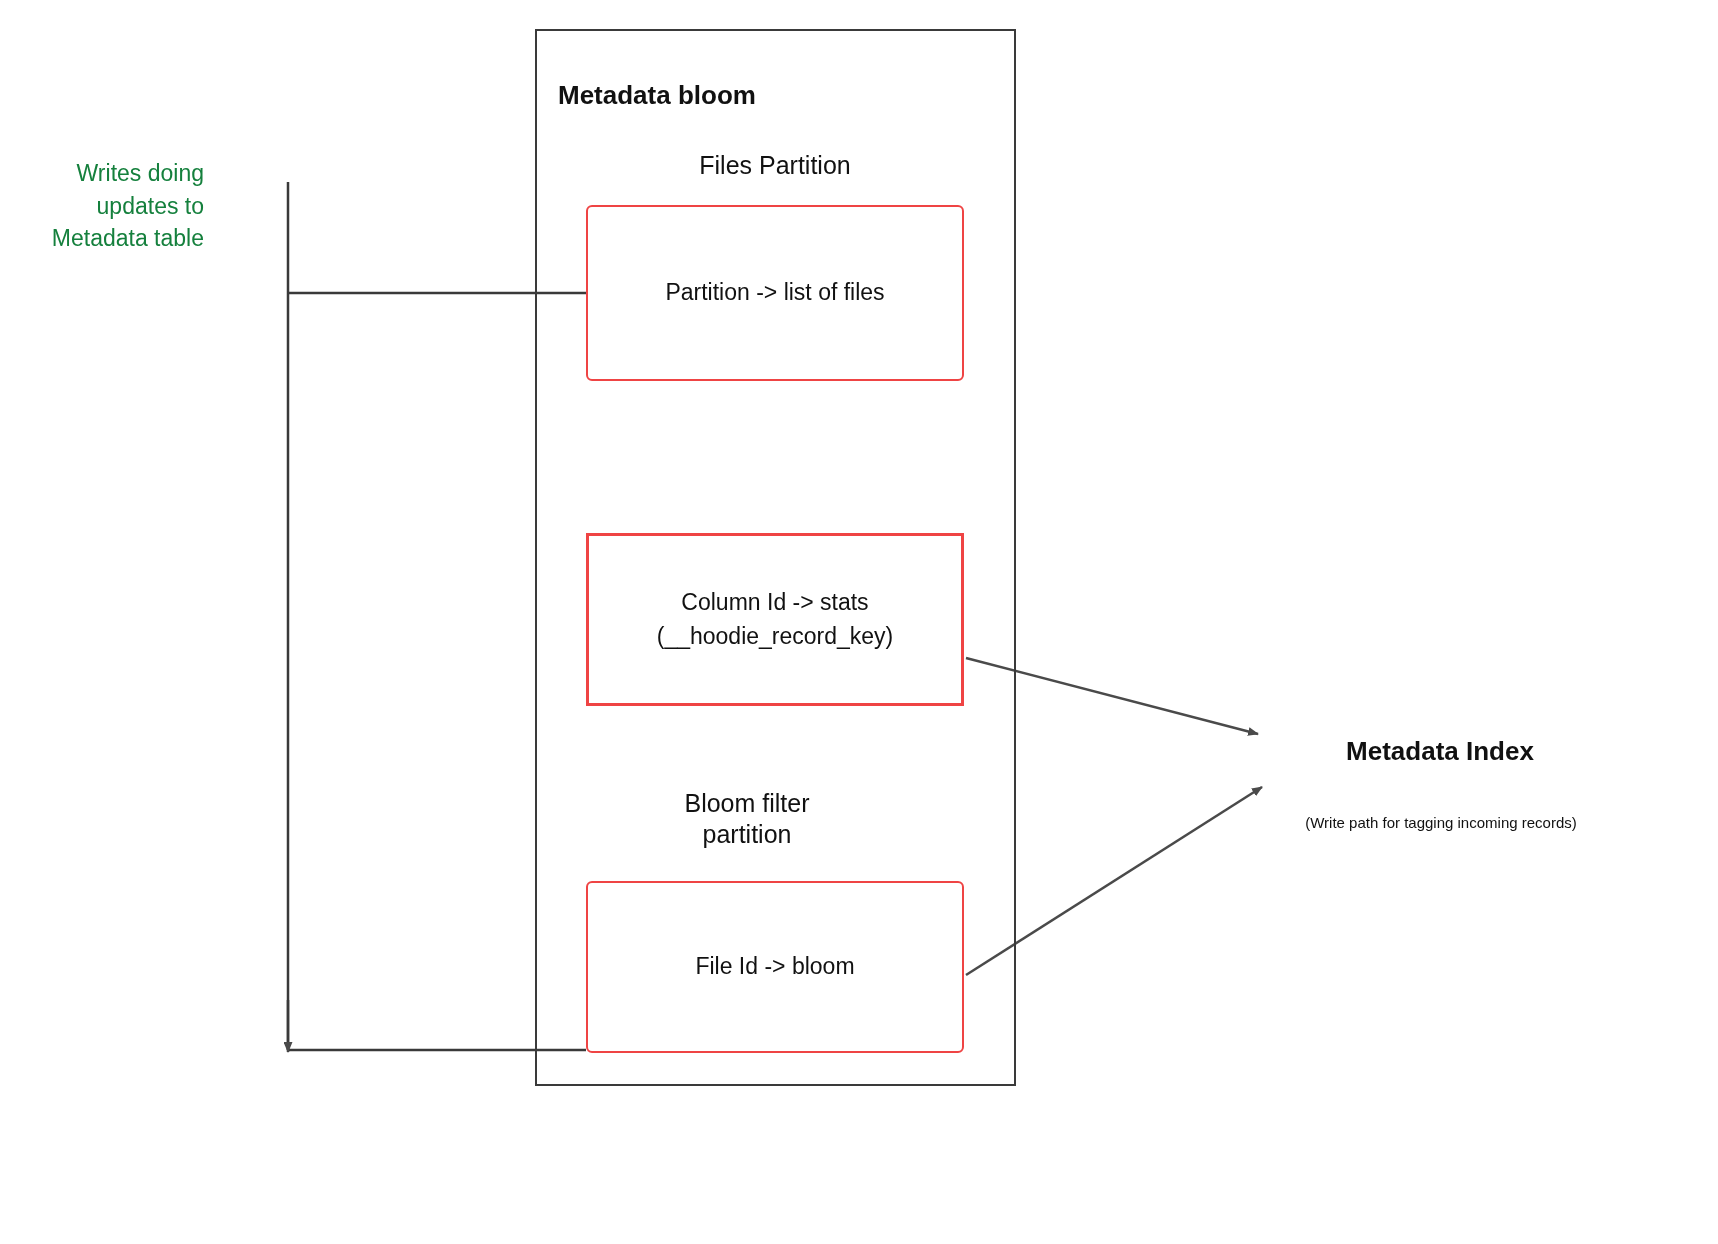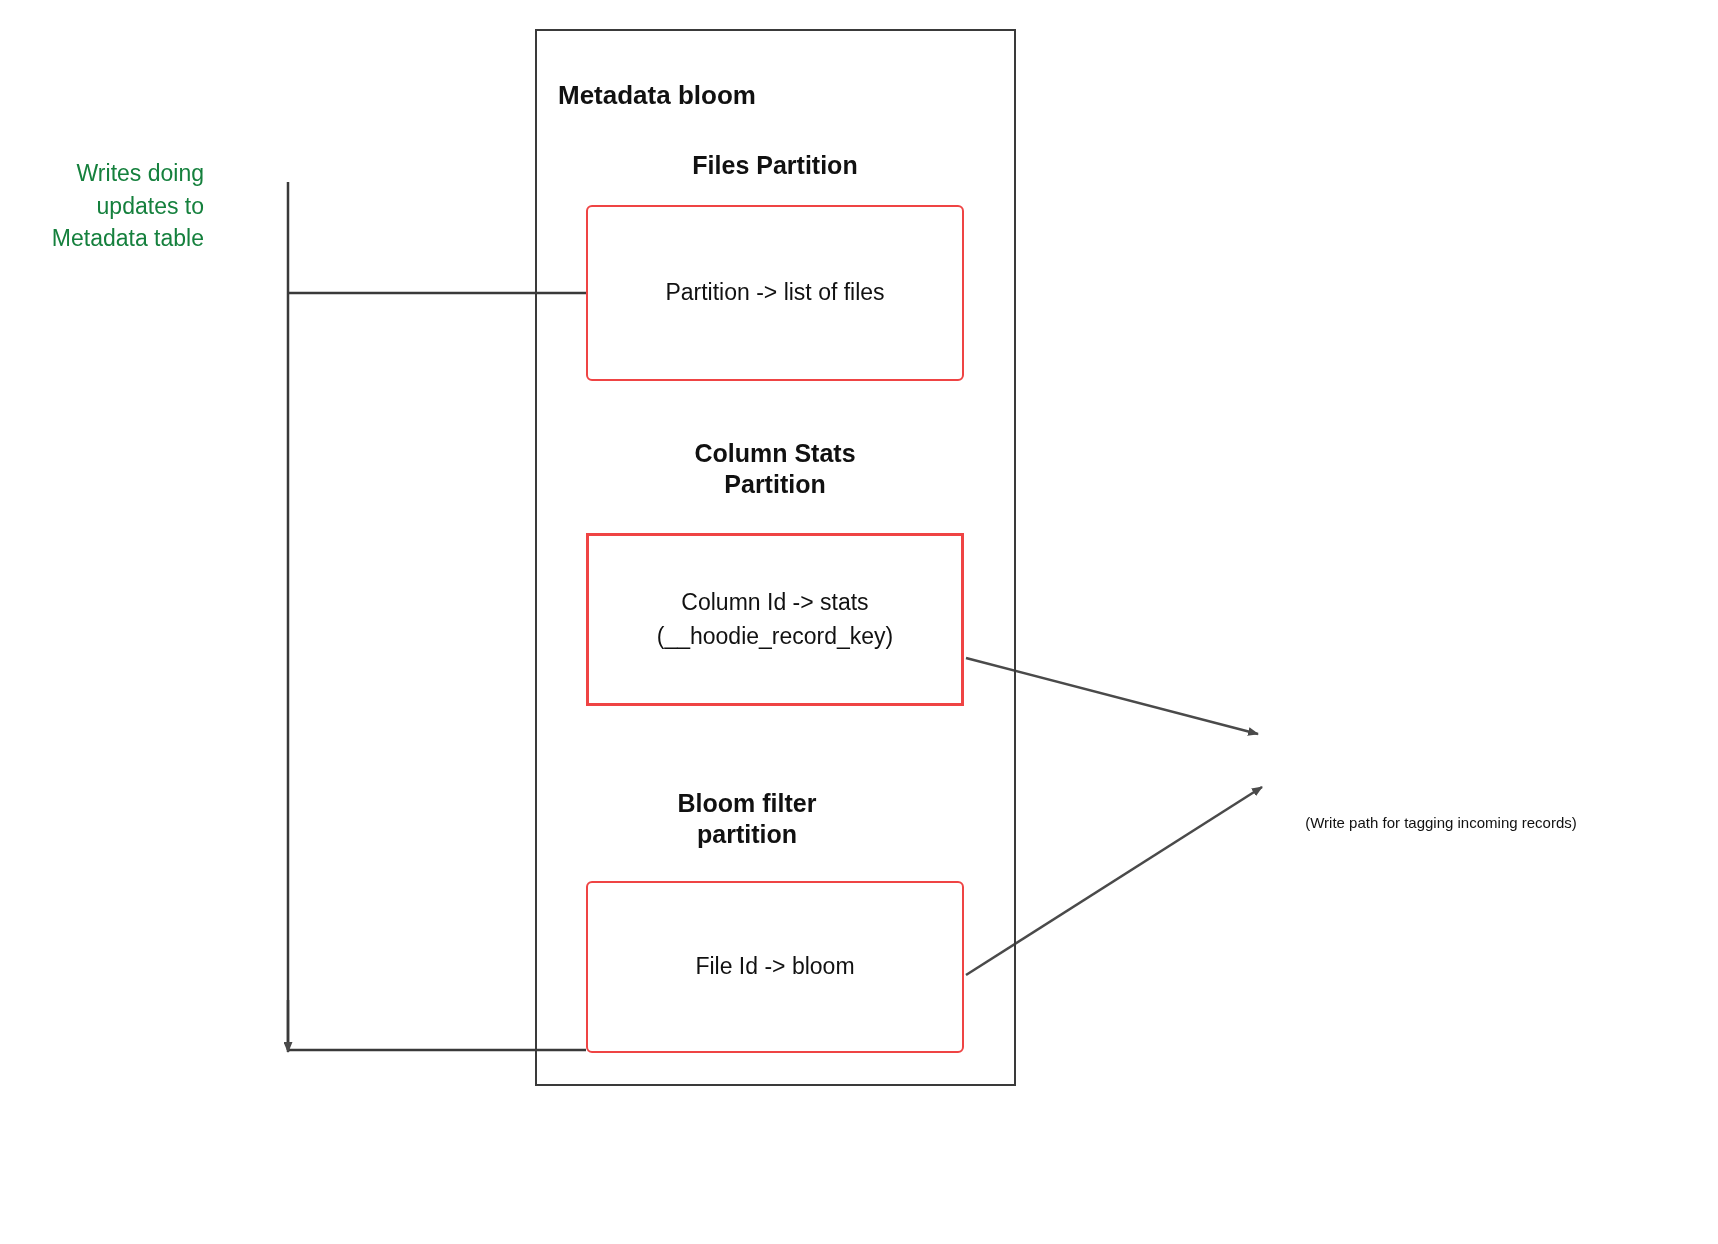--- a/index.html
+++ b/index.html
@@ -45,21 +45,21 @@
     font-size: 26px;
     font-weight: bold;
     color: #111111;
     white-space: nowrap;
   }
 
   .section-title {
     position: absolute;
     text-align: center;
     font-size: 25px;
-    font-weight: bold;
+    font-weight: normal;
     color: #111111;
     line-height: 1.25;
   }
   #files-partition-title {
     left: 586px;
     top: 150px;
     width: 378px;
   }
   #column-stats-title {
     left: 586px;
@@ -163,26 +163,25 @@
 
     <path d="M966,975 L1262,787" fill="none" stroke="#4a4a4a" stroke-width="2.5" marker-end="url(#arrowhead)"></path>
   </svg>
 
   <div class="metadata-table-box"></div>
   <div class="metadata-table-title">Metadata bloom</div>
 
   <div class="section-title" id="files-partition-title">Files Partition</div>
   <div class="inner-box" id="files-partition-box">Partition -&gt; list of files</div>
 
-  <div class="section-title" id="column-stats-title" style="white-space: pre-line;">Column Stats
-Partition</div>
   <div class="inner-box" id="column-stats-box" style="white-space: pre-line;">Column Id  -&gt; stats
 (__hoodie_record_key)</div>
 
   <div class="section-title" id="bloom-filter-title" style="white-space: pre-line;">Bloom filter
 partition</div>
   <div class="inner-box" id="bloom-filter-box">File Id -&gt; bloom</div>
 
   <div class="left-note">Writes doing updates to Metadata table</div>
 
+  <div class="right-heading">Metadata Index</div>
   <div class="right-note">(Write path for tagging incoming records)</div>
 
 </div>
 
 </body></html>

